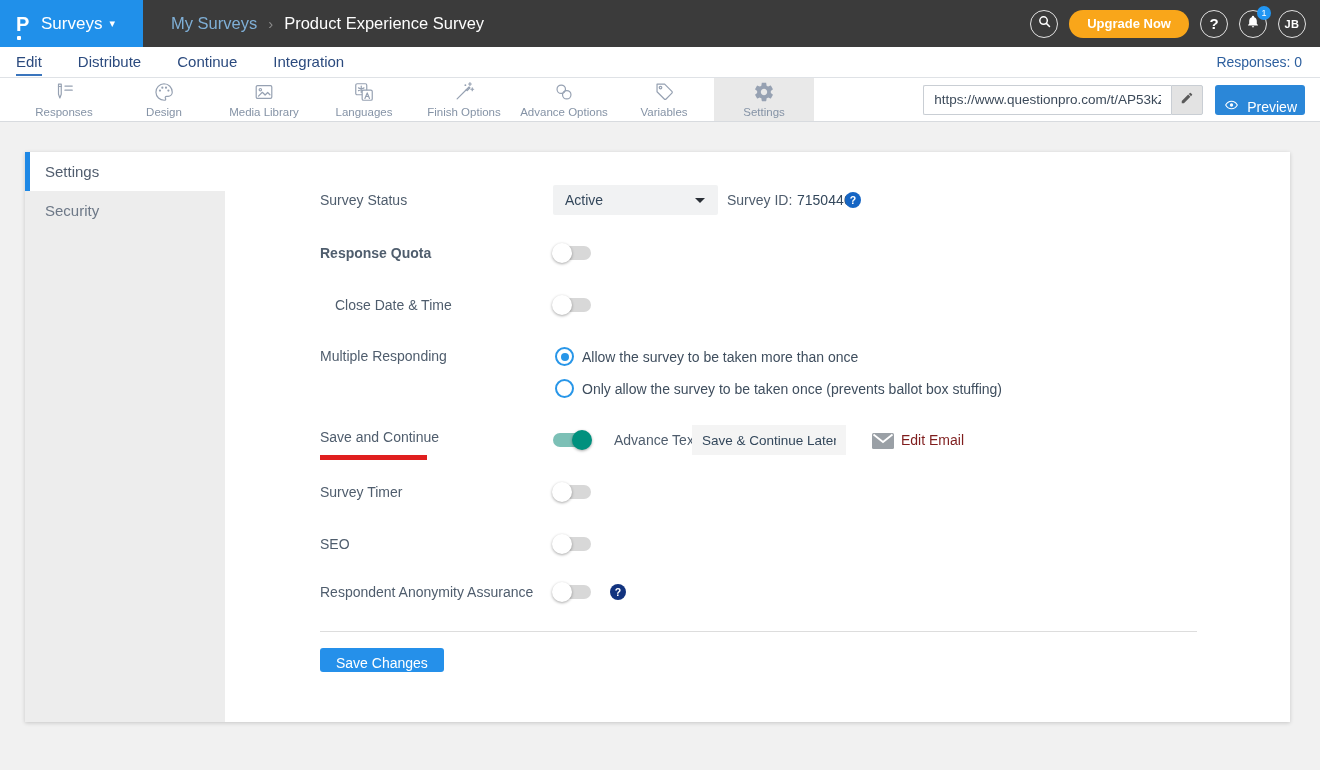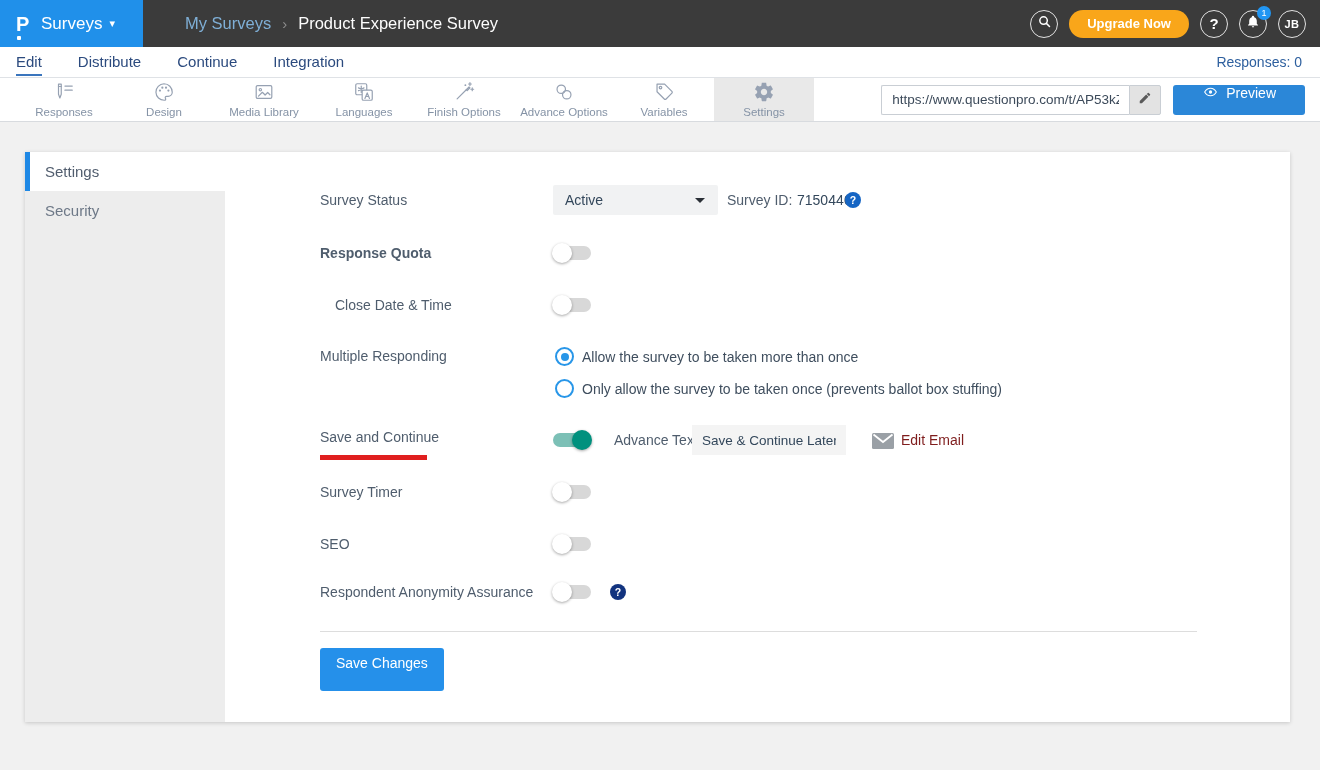--- a/index.html
+++ b/index.html
@@ -6,21 +6,21 @@
   html,body { width:1320px; height:770px; overflow:hidden; background:#f1f1f1;
     font-family:"Liberation Sans","DejaVu Sans",sans-serif; }
 
   
   .topbar { position:absolute; left:0; top:0; width:1320px; height:47px; background:#3b3b3b; display:flex; align-items:center; }
   .logo-area { width:143px; height:47px; background:#2090ea; display:flex; align-items:center; padding-left:16px; gap:9px; cursor:pointer; flex:0 0 auto; }
   .logo-mark { position:relative; color:#fff; font-size:20px; font-weight:bold; line-height:20px; width:16px; }
   .logo-mark .dot { position:absolute; left:1px; bottom:-6px; width:4px; height:4px; background:#fff; border-radius:1px; }
   .logo-text { color:#fff; font-size:17px; }
   .logo-caret { color:#fff; font-size:11px; margin-left:-2px; }
-  .breadcrumb { display:flex; align-items:center; gap:11px; margin-left:42px;text-align:center; }
+  .breadcrumb { display:flex; align-items:center; gap:11px; margin-left:28px;text-align:center; }
   .bc-parent { color:#7fafd6; font-size:16.5px; cursor:pointer; }
   .bc-sep { color:#8d8d8d; font-size:15px; }
   .bc-current { color:#fdfdfd; font-size:16.5px; }
   .topbar-right { margin-left:auto; display:flex; align-items:center; gap:11px; padding-right:14px; }
   .circle-btn { width:28px; height:28px; border:1.5px solid rgba(255,255,255,.85); border-radius:50%; display:flex; align-items:center; justify-content:center; color:#fff; cursor:pointer; position:relative; }
   .circle-btn .qmark { font-size:15px; font-weight:bold; }
   .upgrade-btn { height:28px; border-radius:14px; background:#f9a61a; color:#fff; font-size:13px; font-weight:bold; line-height:28px; padding:0 18px; cursor:pointer; }
   .badge { position:absolute; top:-5px; right:-5px; min-width:14px; height:14px; border-radius:7px; background:#2196f3; color:#fff; font-size:9px; line-height:14px; text-align:center; padding:0 2px; }
   .avatar { font-size:11px; font-weight:bold; letter-spacing:.5px; }
 
@@ -34,21 +34,21 @@
   .toolbar { position:absolute; left:0; top:78px; width:1320px; height:44px; background:#fff; border-bottom:1px solid #d8dbdf; display:flex; align-items:stretch; padding-left:14px; }
   .titem { width:100px; display:flex; flex-direction:column; align-items:center; justify-content:center; gap:3px; cursor:pointer; }
   .titem.active { background:#e9e9e9; }
   .ticon { height:22px; display:flex; align-items:center; }
   .ticon svg { stroke:#96a1b2; fill:none; stroke-width:1.3; stroke-linecap:round; stroke-linejoin:round; }
   .ticon svg .fillme { fill:#96a1b2; stroke:none; }
   .tlabel { font-size:11.5px; color:#8593a6; }
   .url-group { margin-left:auto; align-self:center; display:flex; }
   .url-input { width:248px; height:30px; border:1px solid #c9ced4; border-right:none; border-radius:2px 0 0 2px; padding:0 10px; font-size:13.5px; color:#3c4a5a; font-family:inherit; outline:none; background:#fff; }
   .url-edit { width:32px; height:30px; background:#e3e3e3; border:1px solid #c9ced4; border-radius:0 2px 2px 0; display:flex; align-items:center; justify-content:center; cursor:pointer; }
-  .preview-btn { margin:0 15px 0 12px; align-self:center; height:30px; background:#2b87d8; border-radius:3px; color:#fff; font-size:14px; display:flex; align-items:flex-start; gap:7px; padding:0 29px; cursor:pointer; }
+  .preview-btn { margin:0 15px 0 12px; align-self:center; height:30px; background:#2b87d8; border-radius:3px; color:#fff; font-size:14px; display:flex; align-items:flex-end; gap:7px; padding:0 8px; cursor:pointer; }
 
   
   .panel { position:absolute; left:25px; top:152px; width:1265px; height:570px; background:#fff; box-shadow:0 1px 4px rgba(0,0,0,.18); }
   .sidebar { position:absolute; left:0; top:0; width:200px; height:570px; background:#ededed; }
   .side-item { height:39px; line-height:39px; padding-left:20px; font-size:15px; color:#6d7887; cursor:pointer; }
   .side-item.active { background:#fff; border-left:5px solid #1e88e5; padding-left:15px; color:#515d6e; }
 
   
   .flabel { position:absolute; font-size:14px; color:#4f5d6d; line-height:24px; }
   .select { position:absolute; left:528px; top:33px; width:165px; height:30px; background:#f1f2f3; border-radius:2px; font-size:14px; color:#33475b; line-height:30px; padding-left:12px; cursor:pointer; }
@@ -60,21 +60,21 @@
   .toggle.on { background:#7cc0b6; }
   .toggle.on::after { left:auto; right:-1px; background:#00917e; }
   .radio { position:absolute; left:530px; width:19px; height:19px; border:2px solid #2896e8; border-radius:50%; background:#fff; cursor:pointer; }
   .radio.on::after { content:""; position:absolute; left:3.5px; top:3.5px; width:8px; height:8px; border-radius:50%; background:#2896e8; }
   .rlabel { position:absolute; left:557px; font-size:14px; color:#3f4e5e; line-height:24px; cursor:pointer; }
   .red-underline { position:absolute; left:295px; top:303px; width:107px; height:5px; background:#e01f1f; }
   .bt-input { position:absolute; left:667px; top:273px; width:154px; height:30px; background:#f4f4f4; border:none; font-size:13.5px; color:#33475b; padding:0 10px; font-family:inherit; outline:none; }
   .email-icon { position:absolute; left:847px; top:281px; cursor:pointer; }
   .edit-email { position:absolute; left:876px; top:273px; line-height:30px; font-size:14px; color:#7f1d1d; cursor:pointer; }
   .divider { position:absolute; left:295px; top:479px; width:877px; height:1px; background:#ddd; }
-  .save-btn { position:absolute; left:295px; top:496px; height:43px; background:#2590ea; border-radius:3px; color:#fff; font-size:14px; line-height:31px; padding:0 16px; cursor:pointer; }
+  .save-btn { position:absolute; left:295px; top:496px; height:24px; background:#2590ea; border-radius:3px; color:#fff; font-size:14px; line-height:31px; padding:0 16px; cursor:pointer; }
 </style>
 </head>
 <body>
 
 <div class="topbar">
   <div class="logo-area">
     <span class="logo-mark"><span>P</span><span class="dot"></span></span>
     <span class="logo-text">Surveys</span>
     <span class="logo-caret">▾</span>
   </div>

